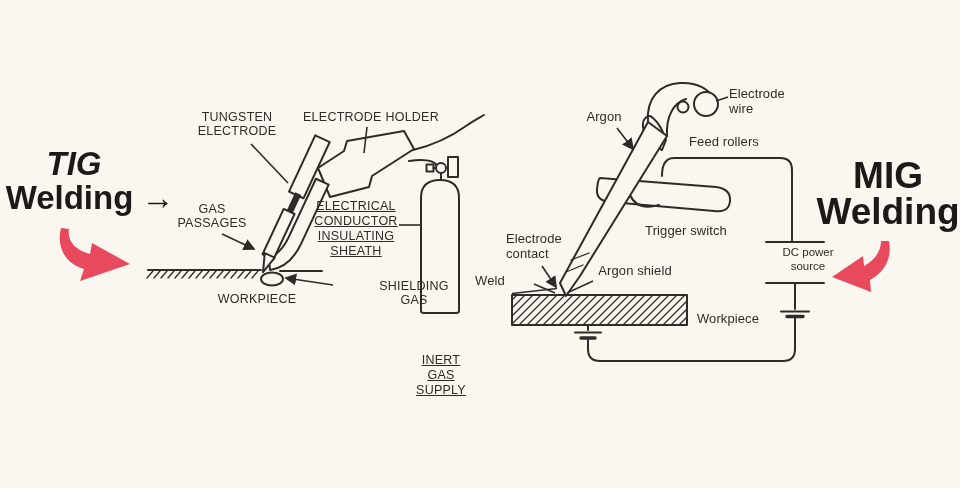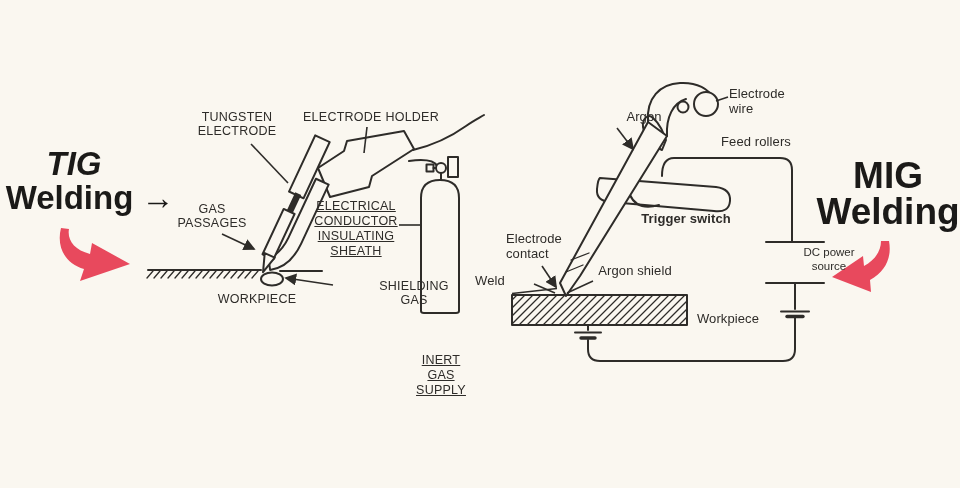--- a/index.html
+++ b/index.html
@@ -157,32 +157,32 @@
   <div class="lbl cap" style="left:374px;top:279px;margin-left:40px;">
     <div>SHIELDING</div>
     <div>GAS</div>
   </div>
   <div class="lbl cap cap4" style="left:441px;top:317px;margin-top:36px;">
     <div>INERT</div>
     <div>GAS</div>
     <div>SUPPLY</div>
   </div>
 
-  <div class="lbl ml" style="left:644px;top:109px;text-align:right;">Argon</div>
+  <div class="lbl ml" style="left:604px;top:109px;text-align:right;">Argon</div>
   <div class="lbl ml left-al" style="left:729px;top:86px;">
     <div>Electrode</div>
     <div>wire</div>
   </div>
-  <div class="lbl ml" style="left:724px;top:134px;margin-left:32px;">Feed rollers</div>
-  <div class="lbl ml" style="left:686px;top:211px;font-weight:bold;">Trigger switch</div>
+  <div class="lbl ml" style="left:724px;top:134px;">Feed rollers</div>
+  <div class="lbl ml" style="left:686px;top:223px;">Trigger switch</div>
   <div class="lbl ml left-al" style="left:506px;top:231px;">
     <div>Electrode</div>
     <div>contact</div>
   </div>
   <div class="lbl ml" style="left:490px;top:273px;">Weld</div>
   <div class="lbl ml" style="left:635px;top:263px;text-align:center;">Argon shield</div>
   <div class="lbl ml" style="left:728px;top:311px;">Workpiece</div>
-  <div class="lbl dc" style="left:829px;top:246px;">
+  <div class="lbl dc" style="left:808px;top:246px;">
     <div>DC power</div>
     <div>source</div>
   </div>
 
 </div>
 
 </body></html>

